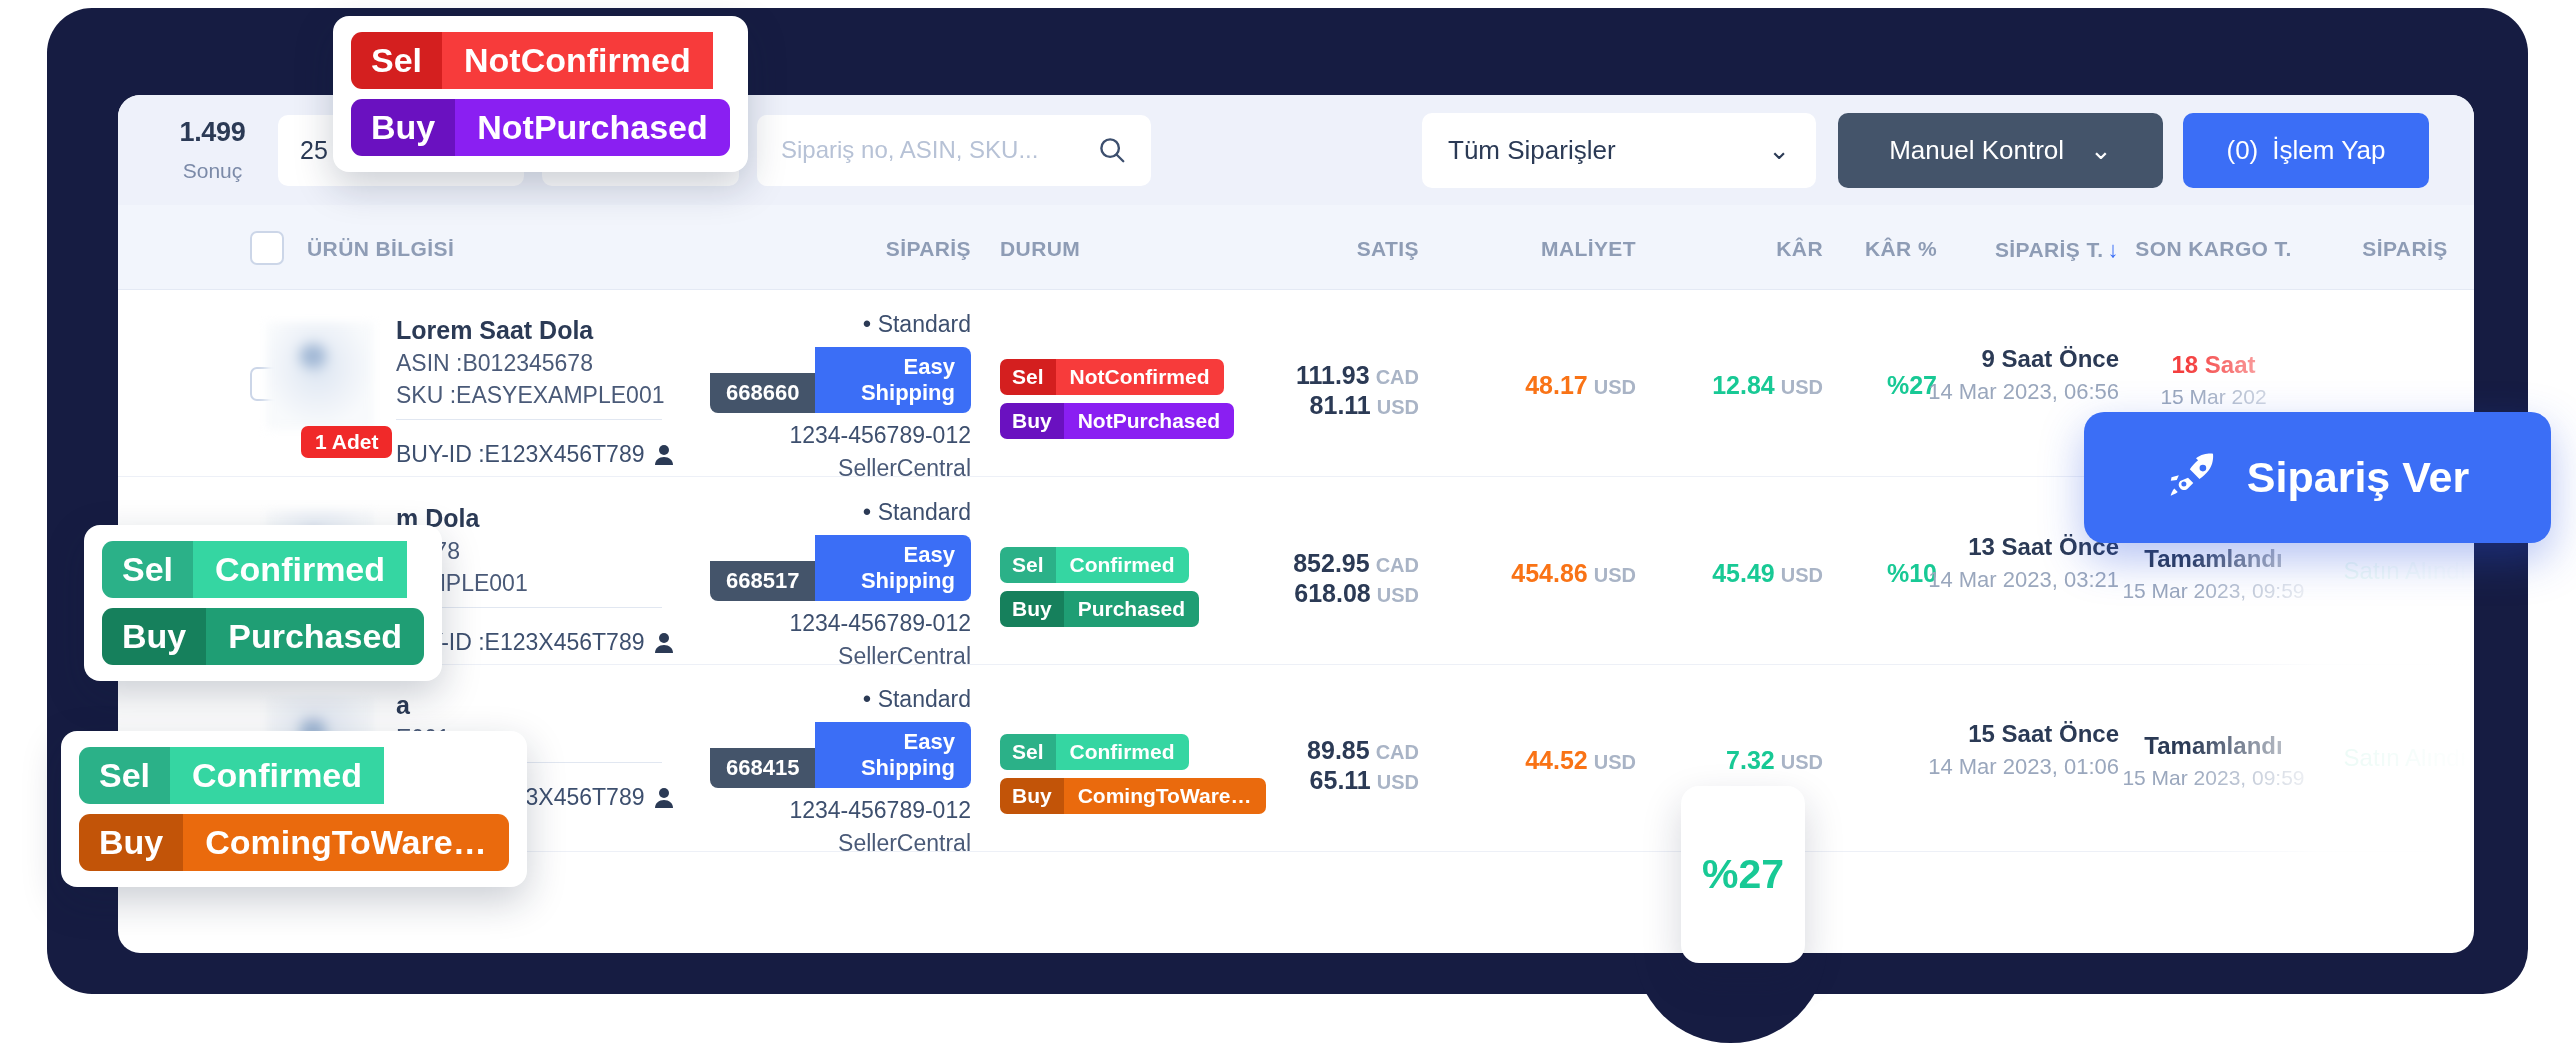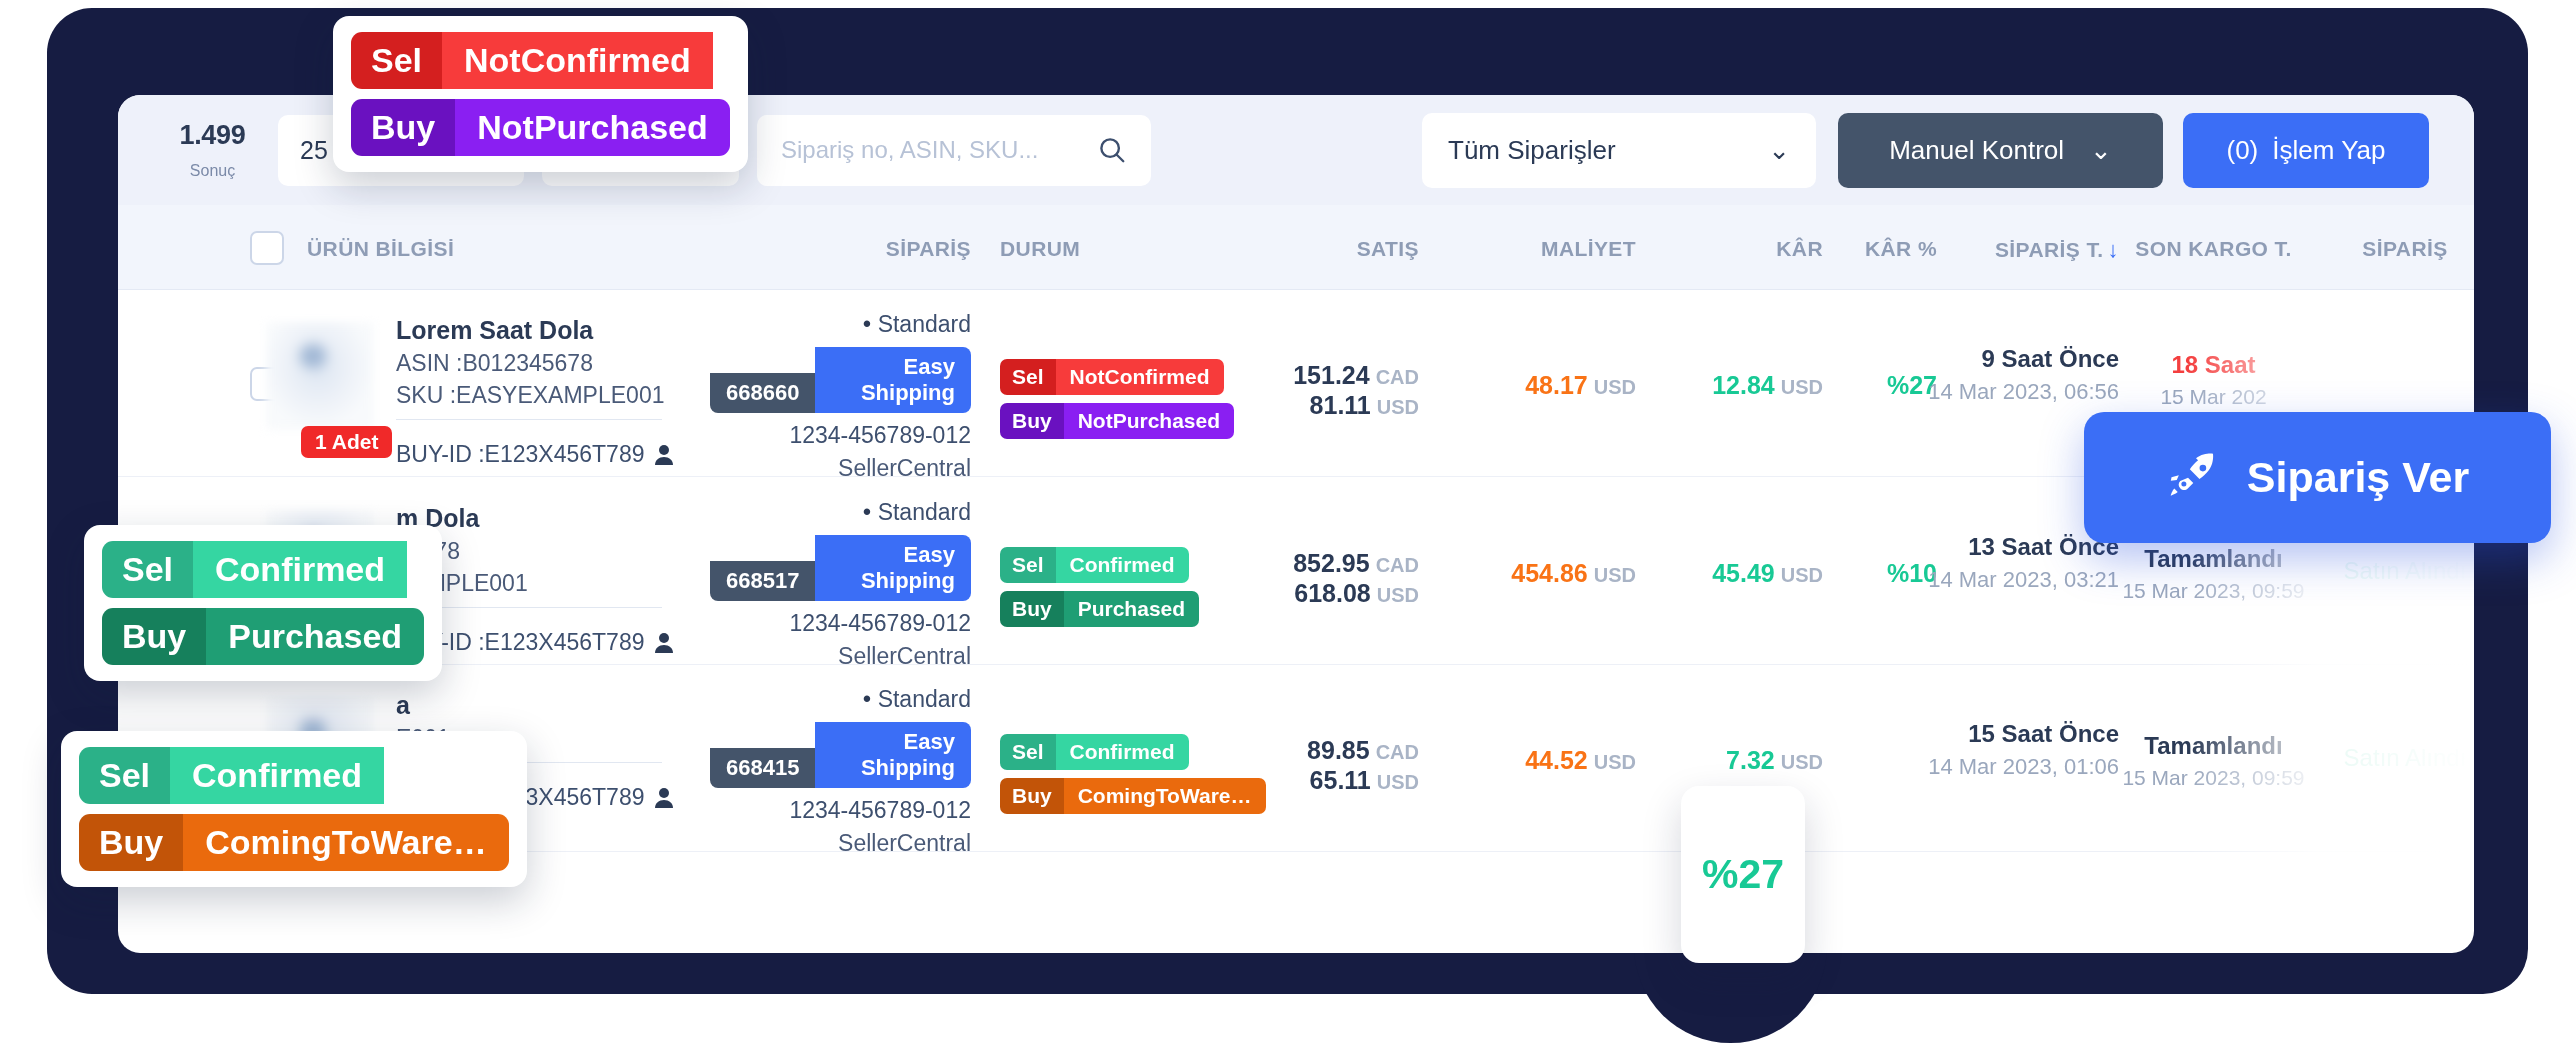--- a/index.html
+++ b/index.html
@@ -58,21 +58,21 @@
     text-align: center;
     margin-right: 16px;
   }
   .result-count .num {
     display: block;
     font-size: 27px; font-weight: 700; color: #2b3a55;
     letter-spacing: -0.3px;
   }
   .result-count .lbl {
     display: block;
-    font-size: 16px; color: #7b8aa8;
+    font-size: 21px; color: #7b8aa8;
     margin-top: 11px;
   }
   .tb-select {
     height: 71px;
     background: #ffffff;
     border-radius: 10px;
     display: flex; align-items: center;
     justify-content: space-between;
     padding: 0 22px;
     margin-right: 18px;
@@ -482,21 +482,21 @@
           <span class="k">Sel</span>
           <span class="v">NotConfirmed</span>
         </div><br>
         <div class="dpill dp-purple">
           <span class="k">Buy</span>
           <span class="v">NotPurchased</span>
         </div>
       </div>
 
       <div class="cell c-satis" style="top:71px">
-        <div class="money"><span>151.24</span><span class="u">CAD</span></div>
+        <div class="money"><span>111.93</span><span class="u">CAD</span></div>
         <div class="money row2"><span>81.11</span><span class="u">USD</span></div>
       </div>
 
       <div class="cell c-mal" style="top:81px">
         <span class="num-orange">48.17</span><span class="num-unit">USD</span>
       </div>
       <div class="cell c-kar" style="top:81px">
         <span class="num-green">12.84</span><span class="num-unit">USD</span>
       </div>
       <div class="cell c-karp" style="top:81px">

